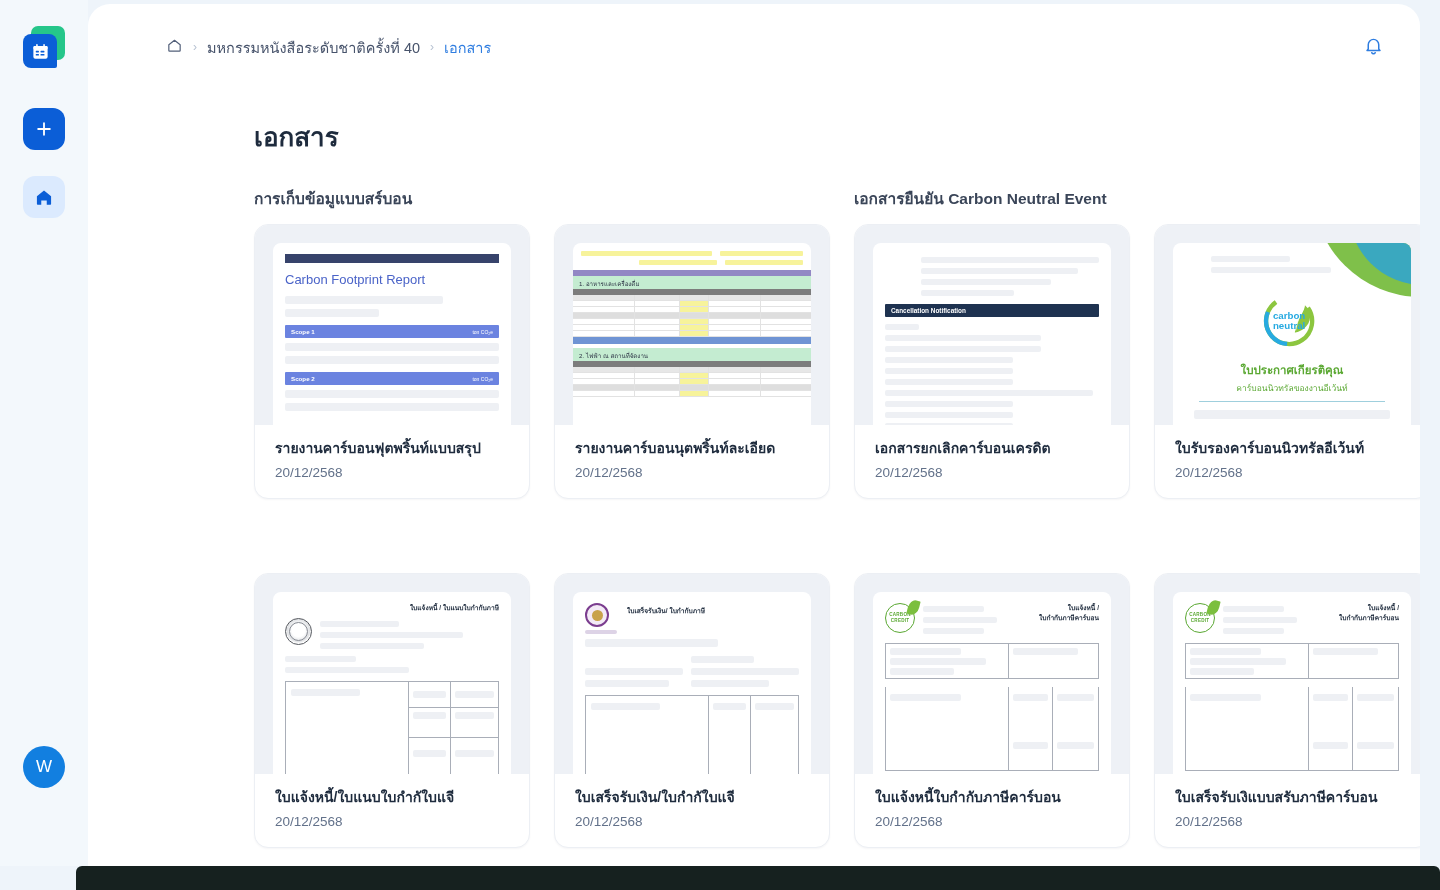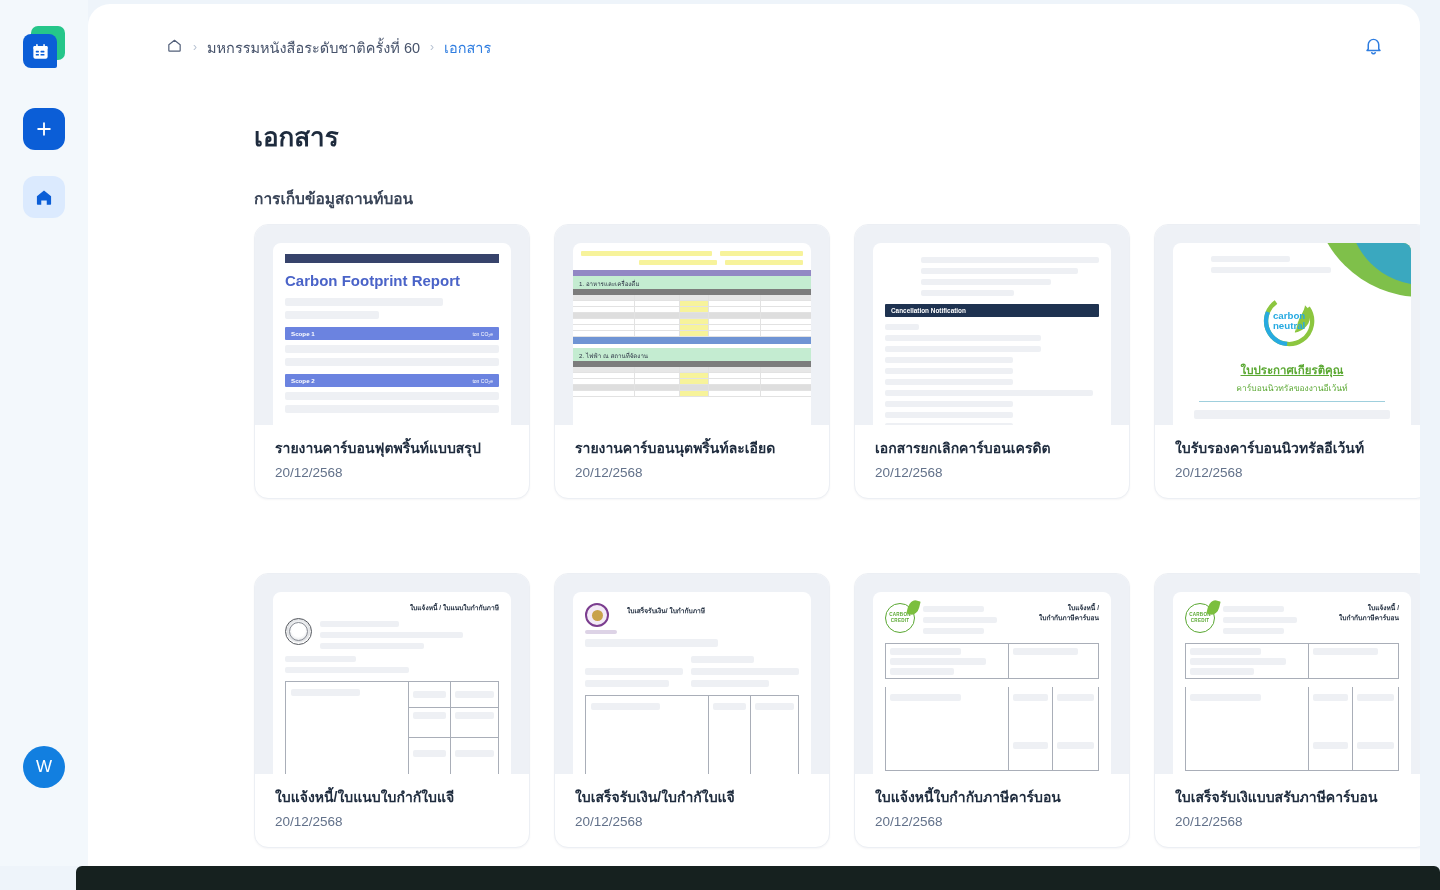--- a/index.html
+++ b/index.html
@@ -125,21 +125,21 @@
     font-size: 14px; font-weight: 700; color: #1e2b3d;
     line-height: 1.3; white-space: nowrap;
   }
   .meta-date { font-size: 13.5px; color: #62718a; margin-top: 8px; }
 
   
   .bar { background: #eef0f4; border-radius: 2px; height: 6px; }
 
   
   .d1-hdr { height: 9px; background: #37436b; }
-  .d1-title { font-size: 15px; font-weight: 700; color: #4a63c8; margin-top: 9px; }
+  .d1-title { font-size: 13px; font-weight: 400; color: #4a63c8; margin-top: 9px; }
   .scope {
     background: #6b83e0; height: 13px; border-radius: 1px;
     display: flex; align-items: center; justify-content: space-between;
     padding: 0 6px; margin-top: 8px;
   }
   .scope span { font-size: 6.2px; color: #fff; font-weight: 700; }
   .scope .u { font-size: 5px; font-weight: 400; }
   .yb { background: #f7f39b; height: 5px; border-radius: 1px; }
   .purple { background: #9287c4; height: 6px; }
   .greenrow {
@@ -167,21 +167,21 @@
   .cert-blob-y {
     position: absolute; right: -30px; top: -62px;
     width: 132px; height: 118px; border-radius: 0 0 0 130px;
     background: #e3c640; z-index: -1;
   }
   .cert-blob-t {
     position: absolute; right: -14px; top: -32px;
     width: 76px; height: 74px; border-radius: 0 0 0 78px;
     background: #3aa8bf;
   }
-  .cert-t1 { font-size: 11.5px; font-weight: 700; color: #5aa832; text-align: center; text-decoration: underline; }
+  .cert-t1 { font-size: 11.5px; font-weight: 700; color: #5aa832; text-align: center; }
   .cert-t2 { font-size: 8.5px; color: #5aa832; text-align: center; margin-top: 2px; }
   .cert-rule { height: 1px; background: #9fcfdd; margin: 6px 14px 0 14px; }
 
   
   .inv-title { font-size: 6.6px; color: #1e2b3d; font-weight: 700; text-align: right; line-height: 1.5; }
   .inv-tbl { border: 1px solid #a9aeb8; margin-top: 8px; display: flex; }
   .inv-tbl > div { border-right: 1px solid #a9aeb8; }
   .inv-tbl > div:last-child { border-right: 0; }
 
   .seal {
@@ -253,36 +253,37 @@
   <div class="panel">
 
     <div class="topbar">
       <div class="crumbs">
         <span>
           <svg width="17" height="17" viewBox="0 0 24 24" fill="none">
             <path d="M4 10.8 12 4.6l8 6.2V19a1 1 0 0 1-1 1H5a1 1 0 0 1-1-1z" stroke="#53607a" stroke-width="1.7" stroke-linejoin="round"></path>
           </svg>
         </span>
         <span class="sep">›</span>
-        <span class="crumb-text">มหกรรมหนังสือระดับชาติครั้งที่ 60</span>
+        <span class="crumb-text">มหกรรมหนังสือระดับชาติครั้งที่ 40</span>
         <span class="sep">›</span>
         <span class="crumb-text active">เอกสาร</span>
       </div>
       <span class="bell">
         <svg width="21" height="21" viewBox="0 0 24 24" fill="none">
           <path d="M18 16v-5a6 6 0 1 0-12 0v5l-1.4 1.6h14.8z" stroke="#2f7de0" stroke-width="1.7" stroke-linejoin="round"></path>
           <path d="M10 20.2a2.2 2.2 0 0 0 4 0" stroke="#2f7de0" stroke-width="1.7" stroke-linecap="round"></path>
         </svg>
       </span>
     </div>
 
     <div class="page-title">เอกสาร</div>
 
     <div class="sect-row sect-a">
-      <div class="sect-left section-title">การเก็บข้อมูสถานท์บอน</div>
+      <div class="sect-left section-title">การเก็บข้อมูแบบสร์บอน</div>
+      <div class="section-title">เอกสารยืนยัน Carbon Neutral Event</div>
     </div>
 
     <div class="grid row1">
 
       <div class="card">
         <div class="thumb">
           <div class="paper">
             <div class="d1-hdr"></div>
             <div class="d1-title">Carbon Footprint Report</div>
             <div class="bar" style="width:74%;height:8px;margin-top:9px"></div>

